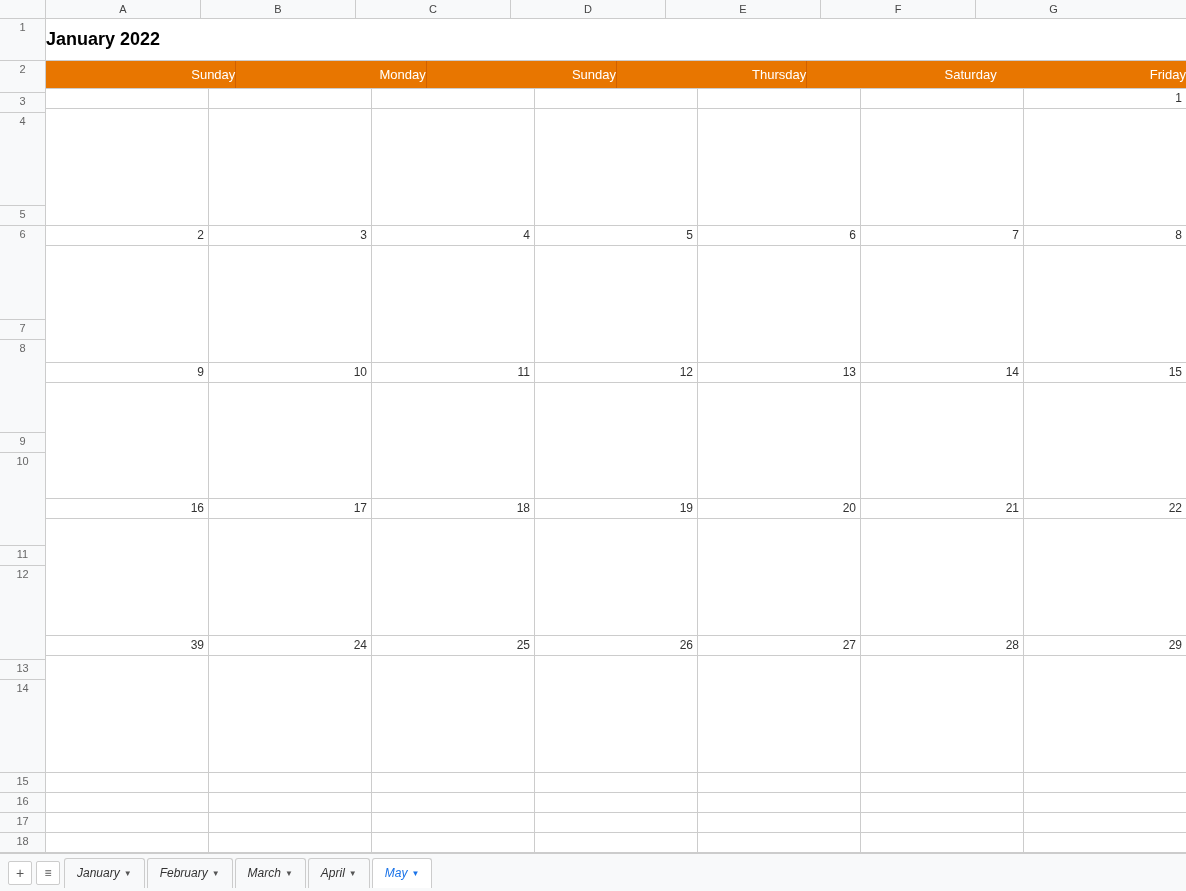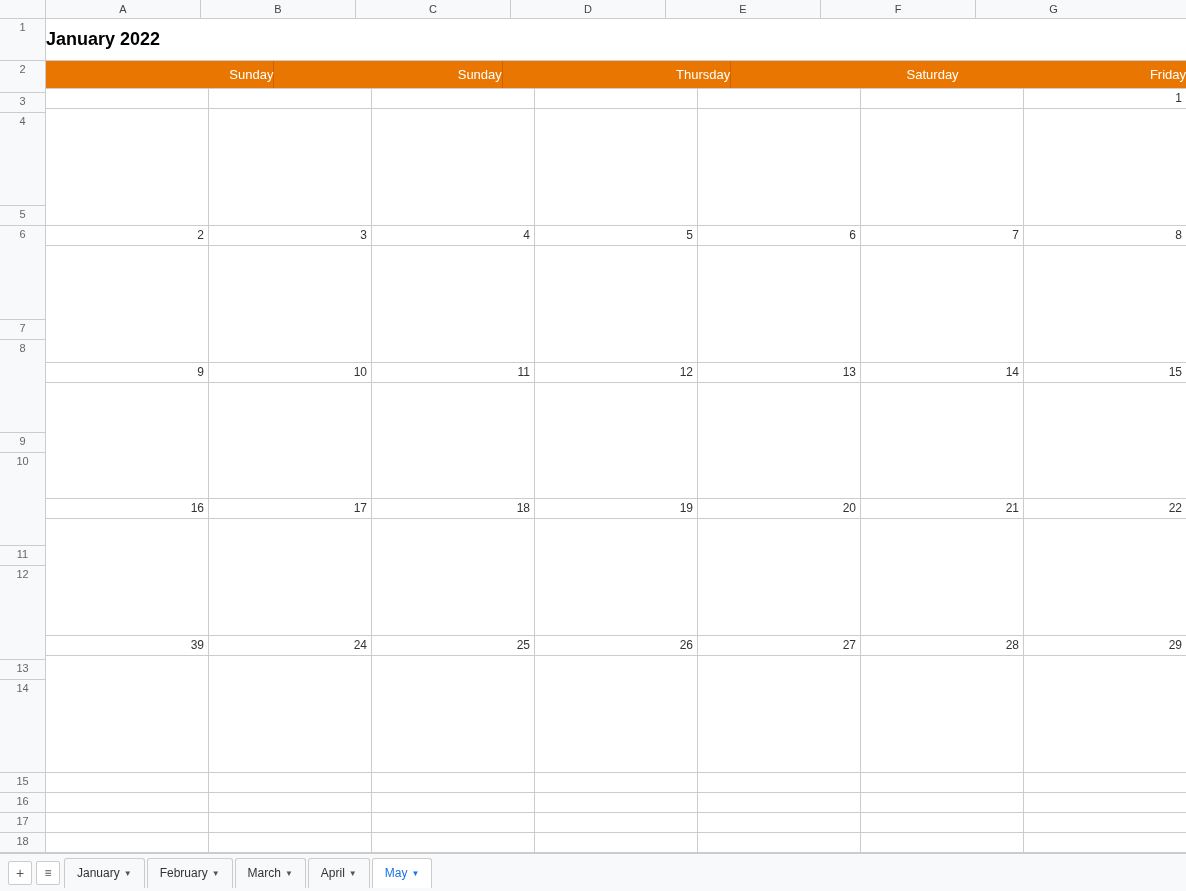--- a/index.html
+++ b/index.html
@@ -201,20 +201,21 @@
       font-size: 12px;
       cursor: pointer;
       border: 1px solid #ccc;
       border-bottom: none;
       background: #f8f9fa;
       color: #333;
       margin-right: 2px;
       border-radius: 3px 3px 0 0;
       gap: 4px;
       white-space: nowrap;
+      font-style: italic;
     }
 
     .sheet-tab.active {
       background: #fff;
       color: #1a73e8;
       font-weight: 500;
       border-color: #ccc;
     }
 
     .tab-arrow {
@@ -271,20 +272,21 @@
       </div>
 
     <div class="calendar-grid">
 
       <div class="title-row" style="height:42px; border-bottom:1px solid #ccc;">
         <span class="title-cell">January 2022</span>
       </div>
 
       <div class="day-headers-row">
         <div class="day-header-cell">Sunday</div>
+        <div class="day-header-cell">Monday</div>
         <div class="day-header-cell">Sunday</div>
         <div class="day-header-cell">Thursday</div>
         <div class="day-header-cell" style="border-right:none;">Saturday</div>
         <div class="day-header-cell">Friday</div>
       </div>
 
       <div class="weeks-area" id="weeks-area">
 
       <div class="week-pair">
             <div class="date-row">

